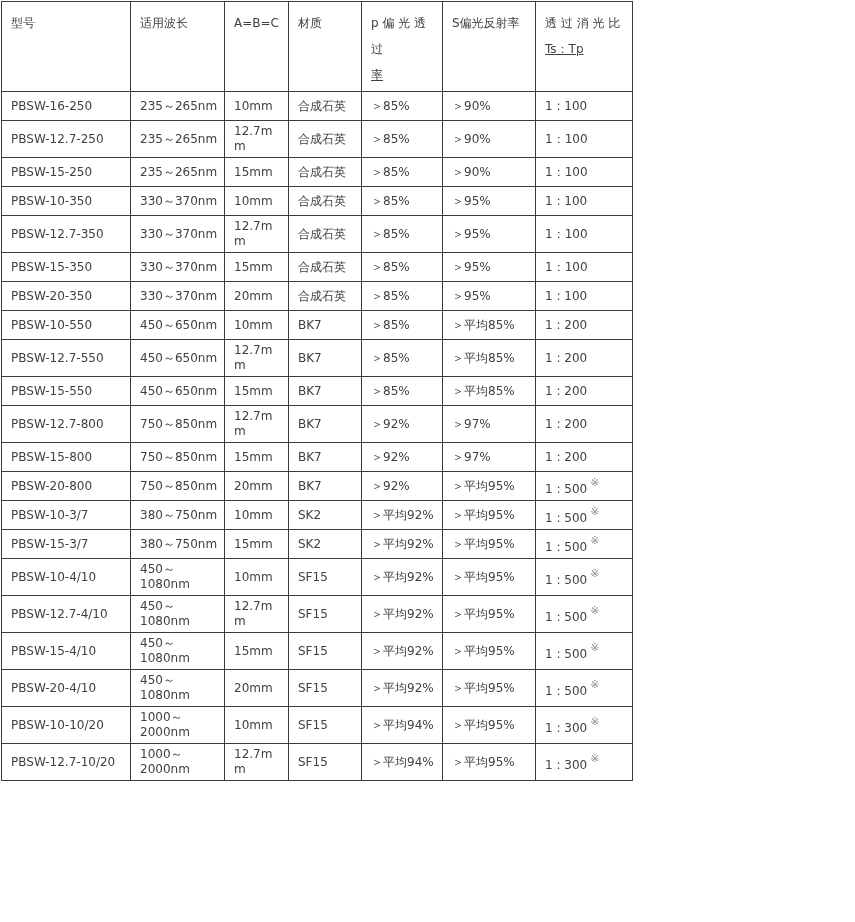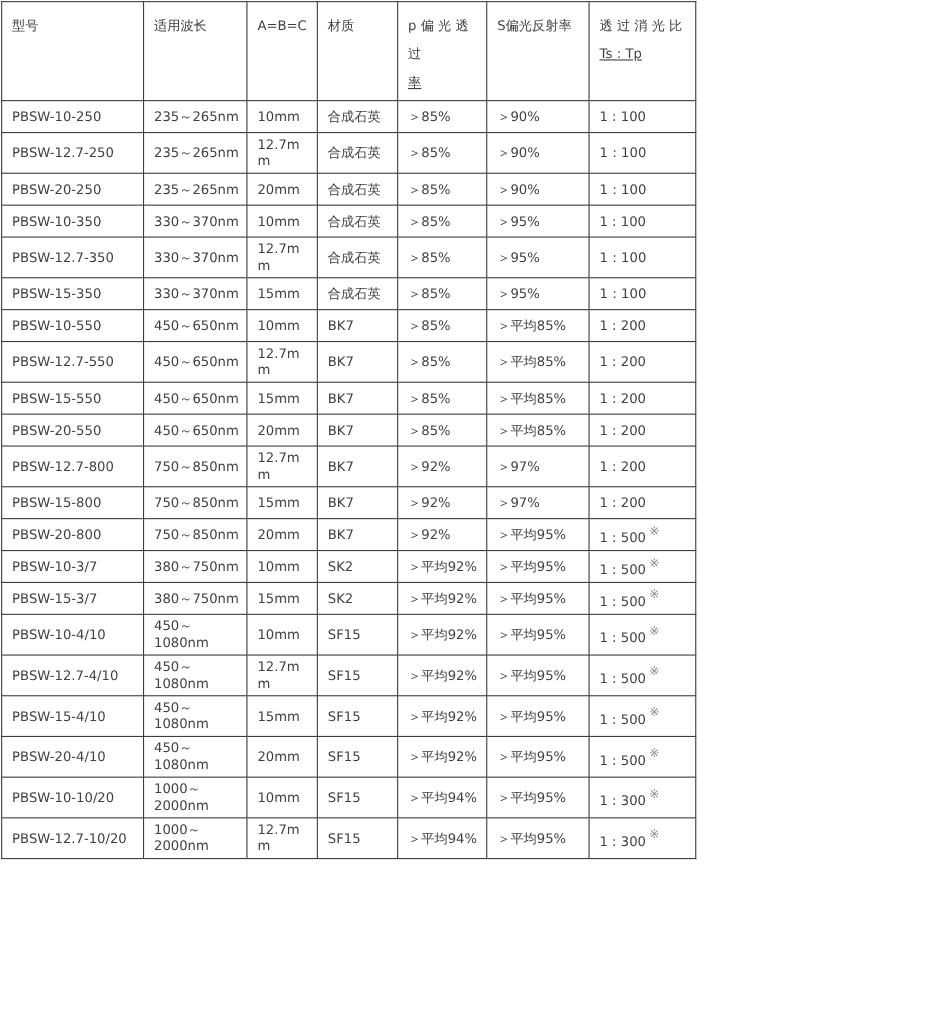--- a/index.html
+++ b/index.html
@@ -93,72 +93,81 @@
             <div>S偏光反射率</div>
           </th>
           <th>
             <div>透 过 消 光 比</div>
             <div class="hdr-line2">Ts：Tp</div>
           </th>
         </tr>
       </thead>
     <tbody>
         <tr>
-          <td class="cell-model">PBSW-10-250</td>
+          <td class="cell-model">PBSW-16-250</td>
           <td class="cell-wavelength">235～265nm</td>
           <td class="cell-size">10mm</td>
           <td class="cell-material">合成石英</td>
           <td class="cell-p_transmittance">＞85%</td>
           <td class="cell-s_reflectance">＞90%</td>
           <td class="cell-ratio"><span>1 : 100</span></td>
         </tr>
         <tr>
           <td class="cell-model">PBSW-12.7-250</td>
           <td class="cell-wavelength">235～265nm</td>
           <td class="cell-size">12.7mm</td>
           <td class="cell-material">合成石英</td>
           <td class="cell-p_transmittance">＞85%</td>
           <td class="cell-s_reflectance">＞90%</td>
           <td class="cell-ratio"><span>1：100</span></td>
         </tr>
         <tr>
-          <td class="cell-model">PBSW-20-250</td>
+          <td class="cell-model">PBSW-15-250</td>
           <td class="cell-wavelength">235～265nm</td>
+          <td class="cell-size">15mm</td>
+          <td class="cell-material">合成石英</td>
+          <td class="cell-p_transmittance">＞85%</td>
+          <td class="cell-s_reflectance">＞90%</td>
+          <td class="cell-ratio"><span>1：100</span></td>
+        </tr>
+        <tr>
+          <td class="cell-model">PBSW-10-350</td>
+          <td class="cell-wavelength">330～370nm</td>
+          <td class="cell-size">10mm</td>
+          <td class="cell-material">合成石英</td>
+          <td class="cell-p_transmittance">＞85%</td>
+          <td class="cell-s_reflectance">＞95%</td>
+          <td class="cell-ratio"><span>1 : 100</span></td>
+        </tr>
+        <tr>
+          <td class="cell-model">PBSW-12.7-350</td>
+          <td class="cell-wavelength">330～370nm</td>
+          <td class="cell-size">12.7mm</td>
+          <td class="cell-material">合成石英</td>
+          <td class="cell-p_transmittance">＞85%</td>
+          <td class="cell-s_reflectance">＞95%</td>
+          <td class="cell-ratio"><span>1：100</span></td>
+        </tr>
+        <tr>
+          <td class="cell-model">PBSW-15-350</td>
+          <td class="cell-wavelength">330～370nm</td>
+          <td class="cell-size">15mm</td>
+          <td class="cell-material">合成石英</td>
+          <td class="cell-p_transmittance">＞85%</td>
+          <td class="cell-s_reflectance">＞95%</td>
+          <td class="cell-ratio"><span>1：100</span></td>
+        </tr>
+        <tr>
+          <td class="cell-model">PBSW-20-350</td>
+          <td class="cell-wavelength">330～370nm</td>
           <td class="cell-size">20mm</td>
           <td class="cell-material">合成石英</td>
           <td class="cell-p_transmittance">＞85%</td>
-          <td class="cell-s_reflectance">＞90%</td>
-          <td class="cell-ratio"><span>1：100</span></td>
-        </tr>
-        <tr>
-          <td class="cell-model">PBSW-10-350</td>
-          <td class="cell-wavelength">330～370nm</td>
-          <td class="cell-size">10mm</td>
-          <td class="cell-material">合成石英</td>
-          <td class="cell-p_transmittance">＞85%</td>
           <td class="cell-s_reflectance">＞95%</td>
           <td class="cell-ratio"><span>1 : 100</span></td>
-        </tr>
-        <tr>
-          <td class="cell-model">PBSW-12.7-350</td>
-          <td class="cell-wavelength">330～370nm</td>
-          <td class="cell-size">12.7mm</td>
-          <td class="cell-material">合成石英</td>
-          <td class="cell-p_transmittance">＞85%</td>
-          <td class="cell-s_reflectance">＞95%</td>
-          <td class="cell-ratio"><span>1：100</span></td>
-        </tr>
-        <tr>
-          <td class="cell-model">PBSW-15-350</td>
-          <td class="cell-wavelength">330～370nm</td>
-          <td class="cell-size">15mm</td>
-          <td class="cell-material">合成石英</td>
-          <td class="cell-p_transmittance">＞85%</td>
-          <td class="cell-s_reflectance">＞95%</td>
-          <td class="cell-ratio"><span>1：100</span></td>
         </tr>
         <tr>
           <td class="cell-model">PBSW-10-550</td>
           <td class="cell-wavelength">450～650nm</td>
           <td class="cell-size">10mm</td>
           <td class="cell-material">BK7</td>
           <td class="cell-p_transmittance">＞85%</td>
           <td class="cell-s_reflectance">＞平均85%</td>
           <td class="cell-ratio"><span>1 : 200</span></td>
         </tr>
@@ -168,29 +177,20 @@
           <td class="cell-size">12.7mm</td>
           <td class="cell-material">BK7</td>
           <td class="cell-p_transmittance">＞85%</td>
           <td class="cell-s_reflectance">＞平均85%</td>
           <td class="cell-ratio"><span>1 : 200</span></td>
         </tr>
         <tr>
           <td class="cell-model">PBSW-15-550</td>
           <td class="cell-wavelength">450～650nm</td>
           <td class="cell-size">15mm</td>
-          <td class="cell-material">BK7</td>
-          <td class="cell-p_transmittance">＞85%</td>
-          <td class="cell-s_reflectance">＞平均85%</td>
-          <td class="cell-ratio"><span>1 : 200</span></td>
-        </tr>
-        <tr>
-          <td class="cell-model">PBSW-20-550</td>
-          <td class="cell-wavelength">450～650nm</td>
-          <td class="cell-size">20mm</td>
           <td class="cell-material">BK7</td>
           <td class="cell-p_transmittance">＞85%</td>
           <td class="cell-s_reflectance">＞平均85%</td>
           <td class="cell-ratio"><span>1 : 200</span></td>
         </tr>
         <tr>
           <td class="cell-model">PBSW-12.7-800</td>
           <td class="cell-wavelength">750～850nm</td>
           <td class="cell-size">12.7mm</td>
           <td class="cell-material">BK7</td>

